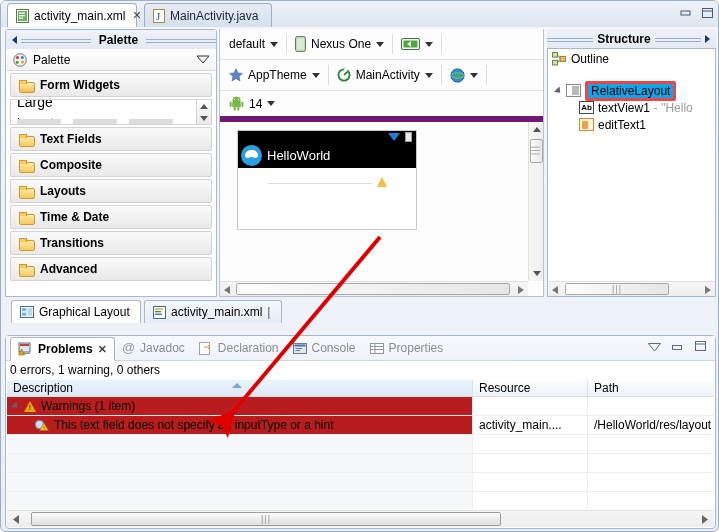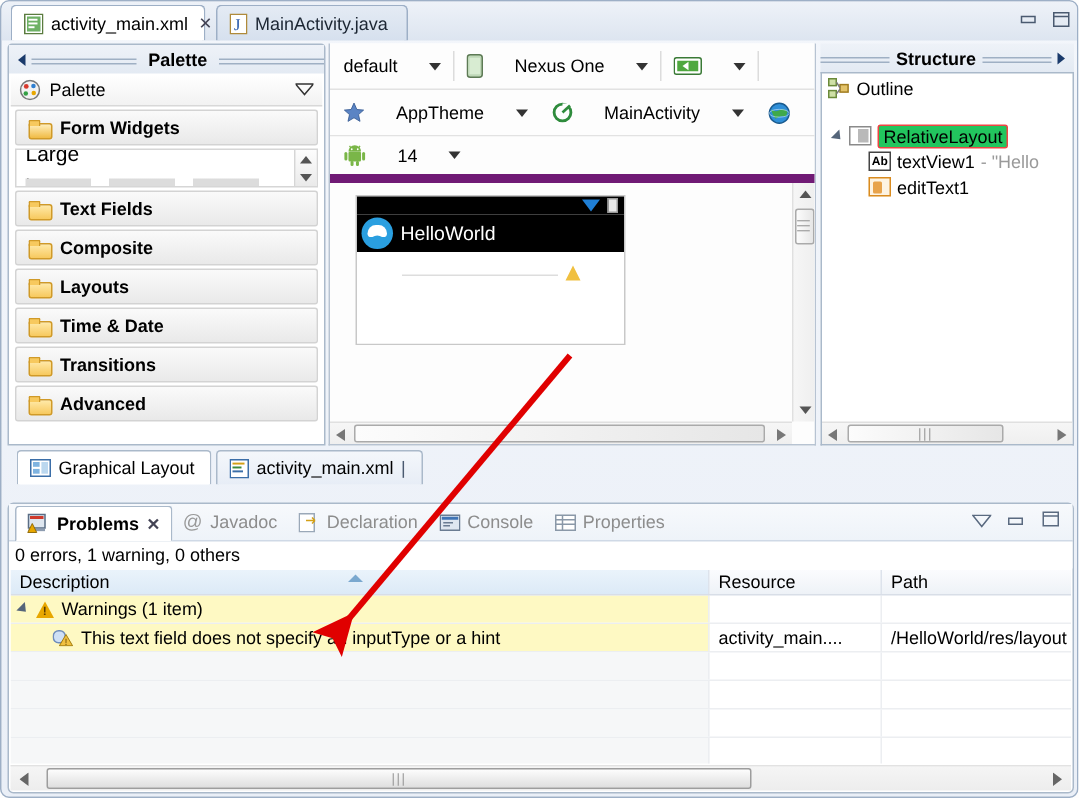--- a/index.html
+++ b/index.html
@@ -109,21 +109,21 @@
 
   
   #editor{
     position:absolute; left:218px; top:28px; width:325px; height:268px;
     background:#fdfdfd; border:1px solid #b7c3d2; border-top:none;
   }
   .tbrow{
     height:31px; display:flex; align-items:center; gap:0px;
     border-bottom:1px solid #e2e2e2; padding-left:4px; background:#fdfdfd;
   }
-  .tbitem{ display:flex;align-items:center;gap:21px;padding:0 5px;height:24px;cursor:default;}
+  .tbitem{ display:flex;align-items:center;gap:5px;padding:0 5px;height:24px;cursor:default;}
   .tbitem .lbl{font-size:12px;}
   .tb-caret{width:0;height:0;border-left:4px solid transparent;border-right:4px solid transparent;border-top:5px solid #333;}
   .vsep{width:1px;height:20px;background:#dcdcdc;margin:0 3px;}
   .tbtn{width:22px;height:21px;display:flex;align-items:center;justify-content:center;
     border:1px solid transparent;border-radius:2px;cursor:default;}
   .tbtn.pressed{border:1px solid #9aa7b5;background:linear-gradient(#f4f4f4,#e2e2e2);}
 
   #canvas{
     position:absolute;left:0;top:93px;right:0;bottom:0;
     background:#fdfdfd;overflow:hidden;
@@ -167,21 +167,21 @@
     height:20px;display:flex;align-items:center;gap:5px;padding-left:4px;
     background:#fff;border:1px solid #aab9ca;border-bottom:none;
   }
   #outline-body{
     position:absolute;left:0;top:39px;right:0;bottom:0;background:#fff;
     border:1px solid #aab9ca;border-top:none;overflow:hidden;
   }
   .tree-row{height:17px;display:flex;align-items:center;gap:4px;font-size:12px;white-space:nowrap;}
   .tw-arrow{width:0;height:0;border-left:5px solid #55657a;border-top:4px solid transparent;border-bottom:4px solid transparent;
     transform:rotate(45deg);margin-right:1px;}
-  .nodebox{border:1px solid #ef4444;background:#22c55e;padding:0px 3px;border-radius:2px;}
+  .nodebox{border:3px solid #ef4444;background:#0ea5e9;padding:0px 3px;border-radius:2px;}
   .icon-rl{width:15px;height:13px;border:1px solid #8a8a8a;background:#fff;position:relative;display:inline-block;}
   .icon-rl:after{content:"";position:absolute;right:1px;top:1px;width:7px;height:9px;background:#b9b9b9;}
   .icon-ab{width:15px;height:13px;border:1px solid #444;background:#fff;font-size:8px;
     display:inline-flex;align-items:center;justify-content:center;font-weight:bold;}
   .icon-et{width:15px;height:13px;border:1px solid #d98b1f;background:#fdf3e2;position:relative;display:inline-block;}
   .icon-et:after{content:"";position:absolute;left:2px;top:2px;width:6px;height:8px;background:#e8a34b;border-radius:1px;}
   .muted{color:#9a9a9a;}
 
   
   #page-tabs{position:absolute;left:4px;top:297px;width:711px;height:26px;}
@@ -214,21 +214,21 @@
   #pt-head{height:17px;display:flex;background:linear-gradient(#fbfcfe,#eef2f7);
     border-bottom:1px solid #d8dee7;font-size:12px;position:relative;}
   .pt-col{display:flex;align-items:center;padding-left:6px;border-right:1px solid #dde3ec;height:100%;}
   .pt-col.c1{width:466px;background:linear-gradient(#eaf3fb,#dceaf7);}
   .pt-col.c2{width:115px;}
   .pt-col.c3{flex:1;border-right:none;}
   .sortmark{position:absolute;left:225px;top:3px;width:0;height:0;
      border-left:5px solid transparent;border-right:5px solid transparent;border-bottom:5px solid #7aa8cf;}
   .pt-row{height:19px;display:flex;font-size:12px;border-bottom:1px solid #eceef1;}
   .pt-cell{padding-left:6px;display:flex;align-items:center;gap:5px;border-right:1px solid #eceef1;overflow:hidden;white-space:nowrap;}
-  .pt-cell.c1{width:466px;background:#fef9c3;}
+  .pt-cell.c1{width:466px;background:#b91c1c;}
   .pt-cell.c2{width:115px;}
   .pt-cell.c3{flex:1;border-right:none;}
   .pt-row.blankrow .pt-cell.c1{background:#f6f7f8;}
 
   #ptable-hscroll{position:absolute;left:1px;right:1px;bottom:1px;height:17px;
     background:linear-gradient(#f5f5f5,#ededed);border-top:1px solid #e2e2e2;}
   #ptable-thumb{position:absolute;left:24px;top:1px;width:470px;height:14px;
     background:linear-gradient(#fdfdfd,#dedede);border:1px solid #9d9d9d;border-radius:2px;
     display:flex;align-items:center;justify-content:center;}
 

